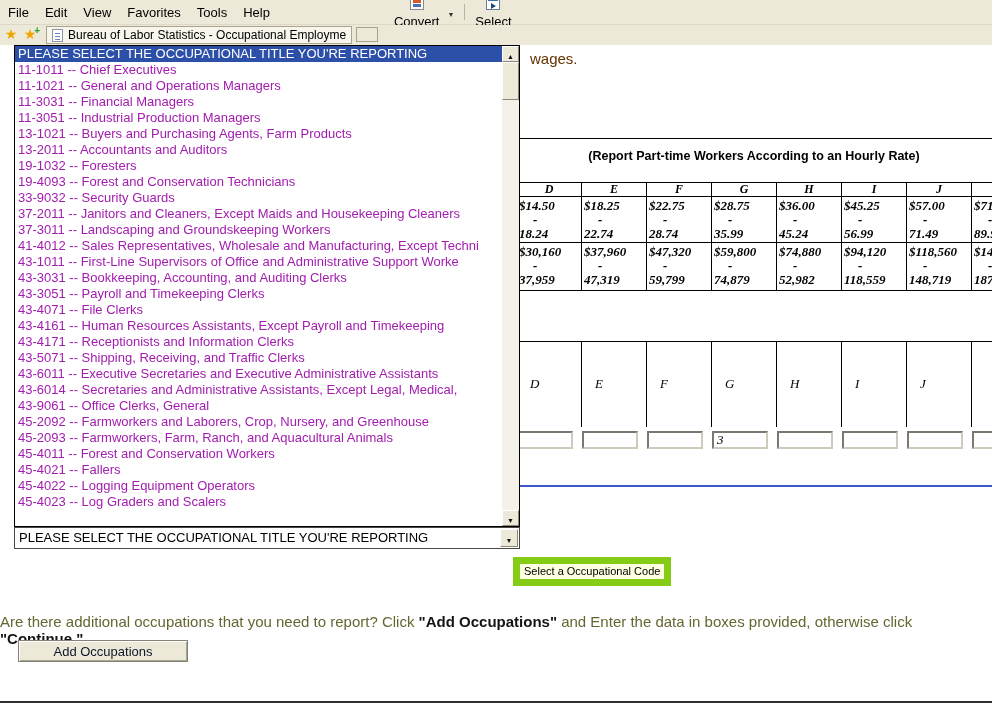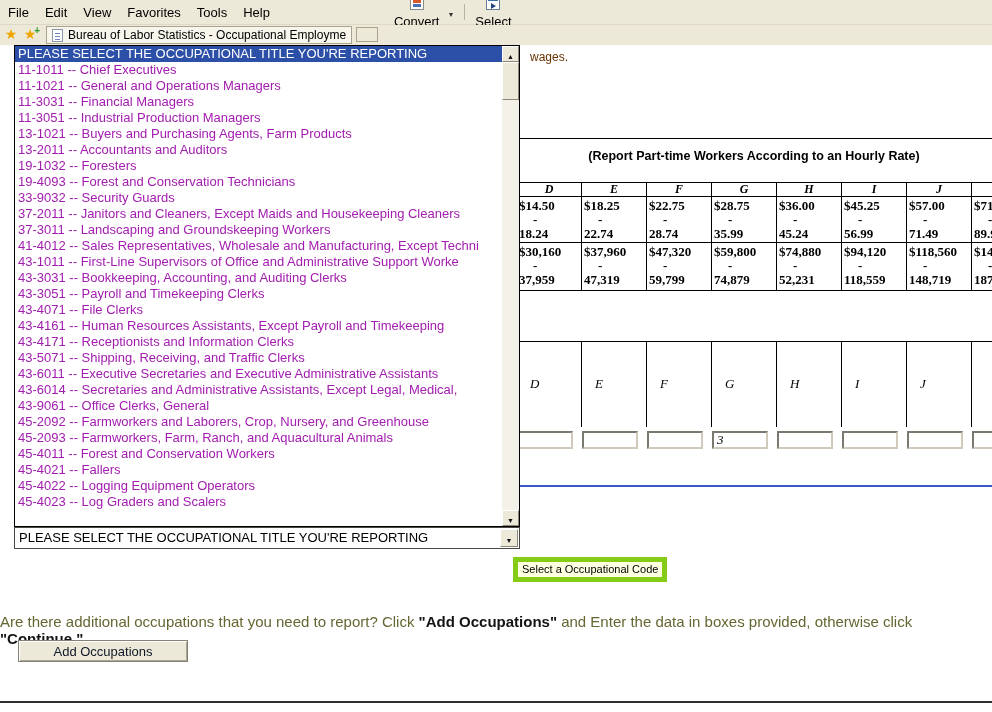--- a/index.html
+++ b/index.html
@@ -42,38 +42,38 @@
     display: flex; align-items: center; gap: 5px; padding: 0 5px;
     font-size: 12px; white-space: nowrap; overflow: hidden;
   }
   .icon-page { width: 11px; height: 13px; border: 1px solid #8A97A8; background: #fff; position: relative; flex: none; }
   .icon-page::before { content: ""; position: absolute; left: 2px; top: 3px; width: 5px; height: 1px;
     background: #6F86C9; box-shadow: 0 3px 0 #6F86C9, 0 6px 0 #6F86C9; }
   .tab-title { overflow: hidden; }
   .toolbar-stub { position: absolute; left: 356px; top: 2px; width: 22px; height: 15px; border: 1px solid #A9A490; background: #ECE9D8; }
 
   
-  .wages-frag { position: absolute; left: 530px; top: 50px; font-size: 12px; color: #663300; }
+  .wages-frag { position: absolute; left: 530px; top: 50px; font-size: 15px; color: #663300; }
 
   .wage-table {
     position: absolute; left: 516px; top: 138px; width: 521px;
     border-top: 1px solid #000; border-left: 1px solid #000;
     background: #fff; font-family: "Liberation Serif", serif;
   }
   .wt-title {
     height: 44px; border-bottom: 1px solid #000; text-align: center;
     font-family: "Liberation Sans", sans-serif; font-weight: bold; font-size: 12.5px;
     line-height: 14px; padding-top: 10px; padding-right: 46px;
   }
   .wt-cols { display: flex; }
   .wt-col { width: 65px; flex: none; border-right: 1px solid #000; }
   .wt-letter { height: 14px; border-bottom: 1px solid #000; text-align: center;
     font-weight: bold; font-style: italic; font-size: 12px; line-height: 13px; }
   .wt-cell { height: 46px; border-bottom: 1px solid #000;
-    font-weight: bold; font-size: 13px; line-height: 14px; padding: 2px 0 0 2px;
+    font-weight: bold; font-style: italic; font-size: 13px; line-height: 14px; padding: 2px 0 0 2px;
     white-space: nowrap; overflow: hidden; }
   .wt-cell.annual { height: 48px; }
   .wt-cell .dash { padding-left: 14px; }
 
   .entry-grid {
     position: absolute; left: 516px; top: 341px; width: 521px; height: 86px;
     border-top: 1px solid #000; border-left: 1px solid #000;
     display: flex; font-family: "Liberation Serif", serif;
   }
   .eg-col { width: 65px; flex: none; border-right: 1px solid #000; position: relative; }
@@ -82,21 +82,21 @@
   .inputs-row { position: absolute; left: 517px; top: 431px; display: flex; gap: 9px; }
   .grid-input {
     width: 56px; height: 18px; flex: none; background: #fff;
     border: 2px inset #CFCABB;
     font-family: "Liberation Serif", serif; font-style: italic; font-size: 13px; padding: 0 3px;
   }
 
   .blue-rule { position: absolute; left: 516px; top: 485px; width: 476px; height: 2px; background: #3A56C8; }
 
   .tooltip {
-    position: absolute; left: 513px; top: 557px; border: 5px solid #84cc16; background: #FFFFE1;
+    position: absolute; left: 513px; top: 557px; border: 7px solid #84cc16; background: #FFFFE1;
     font-size: 11px; padding: 1px 4px 2px; white-space: nowrap; z-index: 15;
   }
 
   .question { position: absolute; left: 0; top: 613px; width: 984px; font-size: 15px; color: #666633; }
   .question .qb { font-weight: bold; color: #141414; }
 
   .add-btn {
     position: absolute; left: 18px; top: 640px; width: 170px; height: 22px;
     background: #ECE9D8; border: 1px solid #858275;
     box-shadow: inset 1px 1px 0 #fff, inset -1px -1px 0 #A9A593;
@@ -205,21 +205,21 @@
         <div class="wt-col">
           <div class="wt-letter">H</div>
           <div class="wt-cell">
             <div>$36.00</div>
             <div class="dash">-</div>
             <div>45.24</div>
           </div>
           <div class="wt-cell annual">
             <div>$74,880</div>
             <div class="dash">-</div>
-            <div>52,231</div>
+            <div>52,982</div>
           </div>
         </div>
 
         <div class="wt-col">
           <div class="wt-letter">I</div>
           <div class="wt-cell">
             <div>$45.25</div>
             <div class="dash">-</div>
             <div>56.99</div>
           </div>

